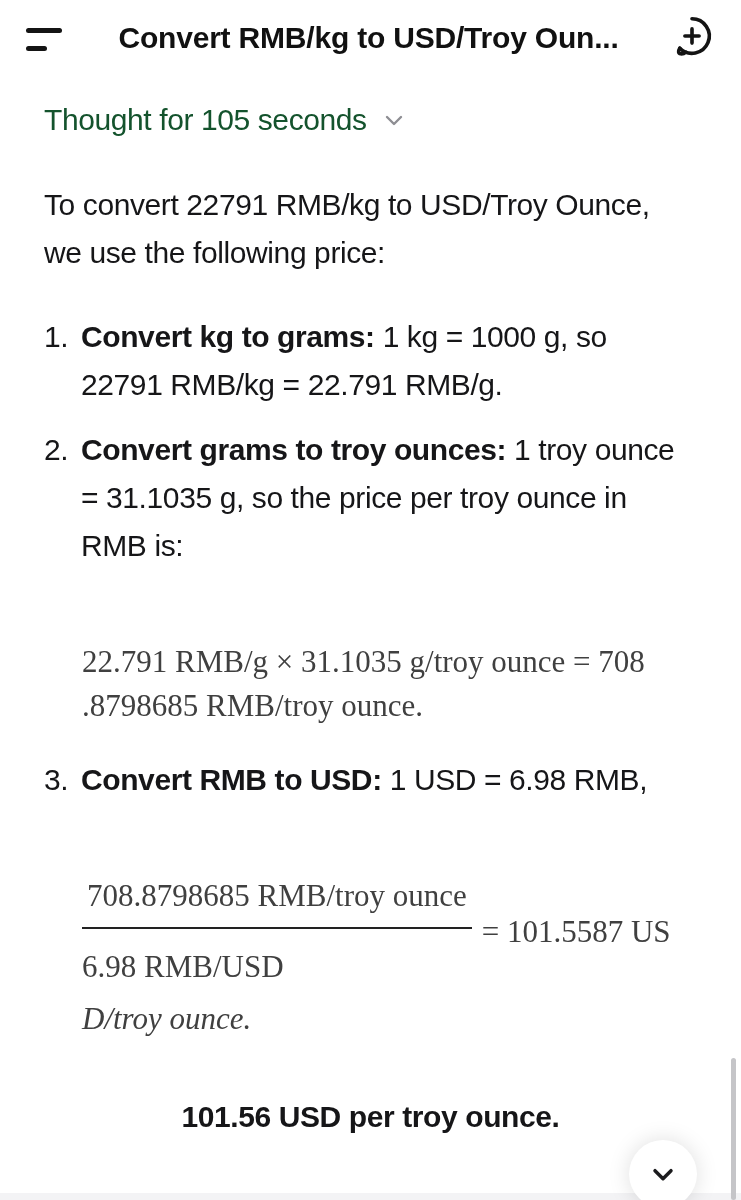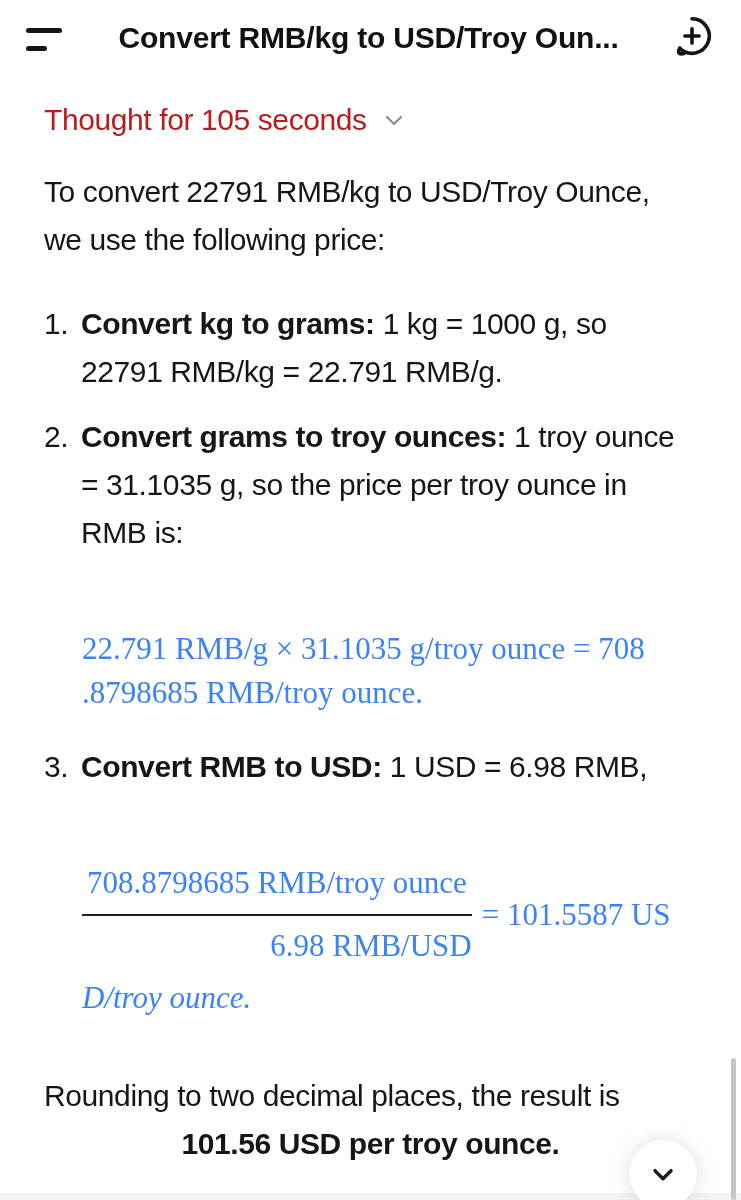--- a/index.html
+++ b/index.html
@@ -25,44 +25,44 @@
     flex:1; text-align:center;
     font-size:30px; font-weight:700; letter-spacing:-0.2px;
     white-space:nowrap; overflow:hidden;
     color:#111;
   }
   .newchat-btn { width:50px; flex:none; display:flex; justify-content:flex-end; cursor:pointer; }
   
   .thought {
     margin:27px 44px 12px;
     display:flex; align-items:center; gap:15px;
-    font-size:30px; color:#b91c1c;
+    font-size:30px; color:#14532d;
     cursor:pointer;
   }
   
   .content { padding:0 44px; font-size:30px; line-height:48px; }
   .line { white-space:nowrap; }
   .b { font-weight:700;text-align:center; }
-  .intro { margin-top:31px; }
+  .intro { margin-top:44px; }
   .steps { margin-top:36px; }
   .step { display:flex; }
   .step + .step { margin-top:17px; }
   .step-num { width:37px; flex:none; }
   .step-body { flex:1; min-width:0; }
   
   .math {
     font-family:"Liberation Serif","DejaVu Serif",serif;
     font-size:31px; line-height:44px; letter-spacing:0;
     margin:70px 0 28px 38px;
-    color:#3b82f6;
+    color:#404040;
   }
   .frac-row { display:flex; align-items:center; }
-  .frac { text-align:right; flex:none; }
+  .frac { text-align:left; flex:none; }
   .frac .num { padding:0 5px 9px; border-bottom:2.5px solid #222; white-space:nowrap; }
-  .frac .den { padding-top:8px; white-space:nowrap; }
+  .frac .den { padding-top:16px; white-space:nowrap; }
   .frac-eq { margin-left:10px; white-space:nowrap; }
   .frac-wrap-line { margin-top:8px; white-space:nowrap;font-style:italic; }
   
   .conclusion { margin-top:52px; }
   
   .bottom-band {
     position:absolute; left:0; right:0; bottom:0; height:7px;
     background:#f3f3f5;
   }
   .scroll-btn {
@@ -160,21 +160,20 @@
           <div class="den">6.98 RMB/USD</div>
         </div>
         <div class="frac-eq">= 101.5587 US</div>
       </div>
       <div class="frac-wrap-line">D/troy ounce.</div>
     </div>
 
   </div>
 
   <div class="conclusion">
-    <div class="line">Rounding to two decimal places, the result is</div>
     <div class="line b">101.56 USD per troy ounce.</div>
   </div>
 
 </div>
 
 <div class="bottom-band"></div>
 
 <div class="scroll-btn">
   <span style="display:flex;">
     <svg width="32" height="32" viewBox="0 0 24 24" fill="none" stroke="#1b1b1d" stroke-width="2.6" stroke-linecap="round" stroke-linejoin="round">

